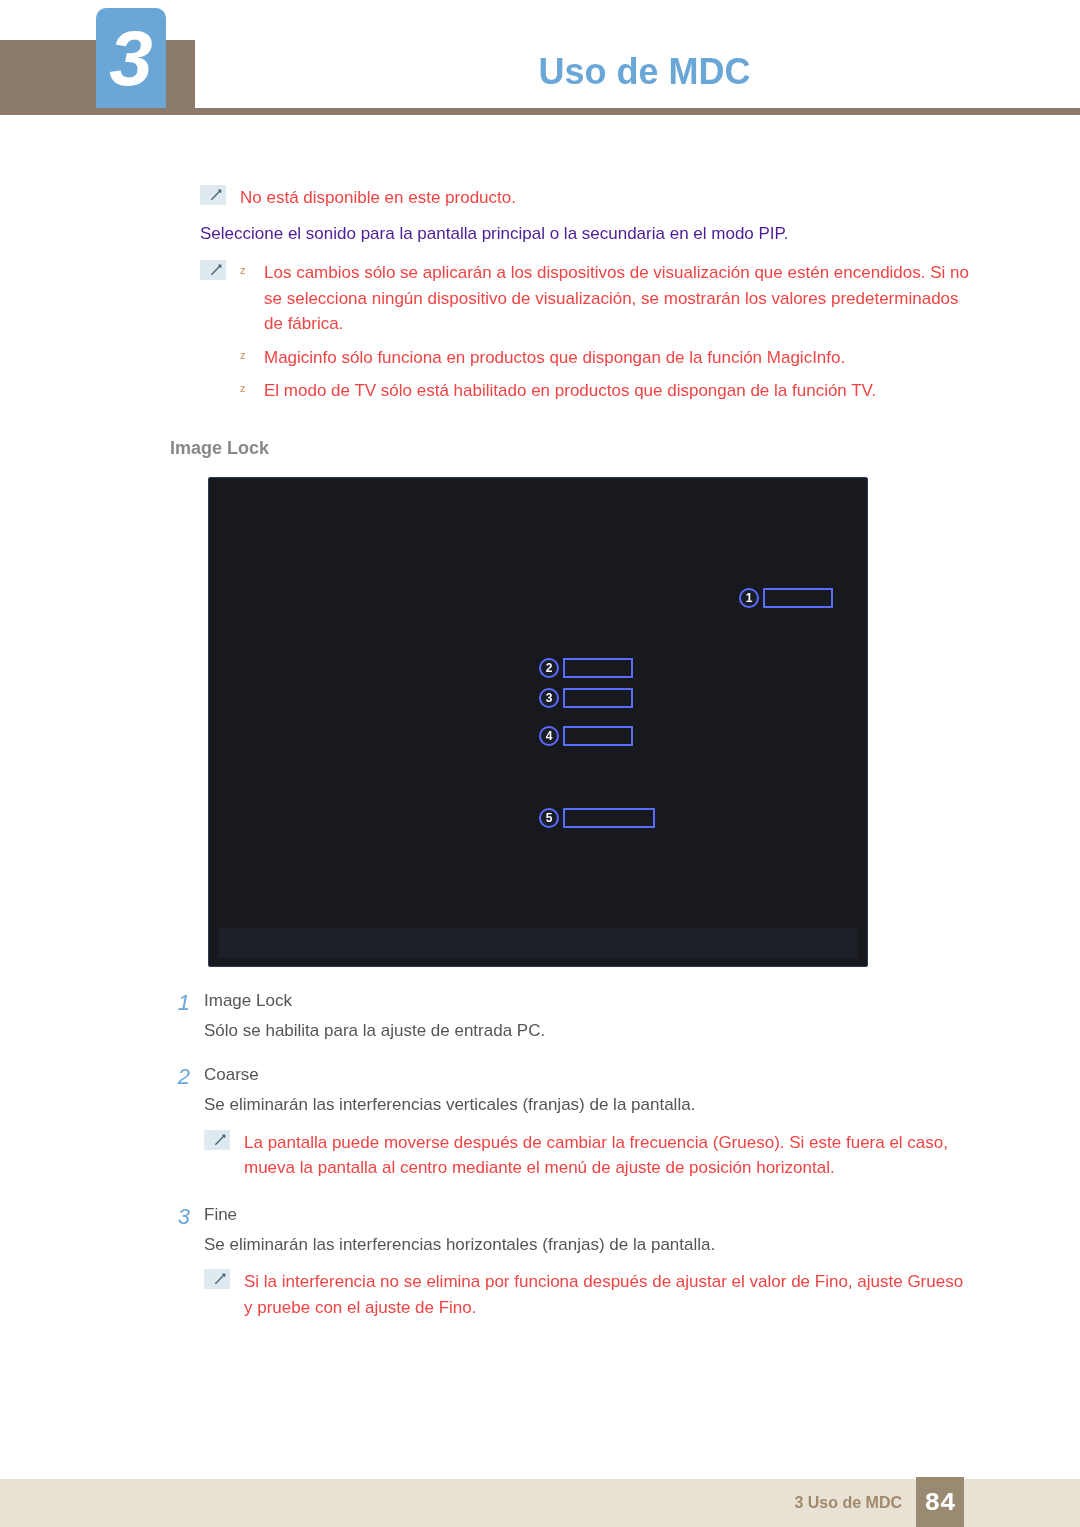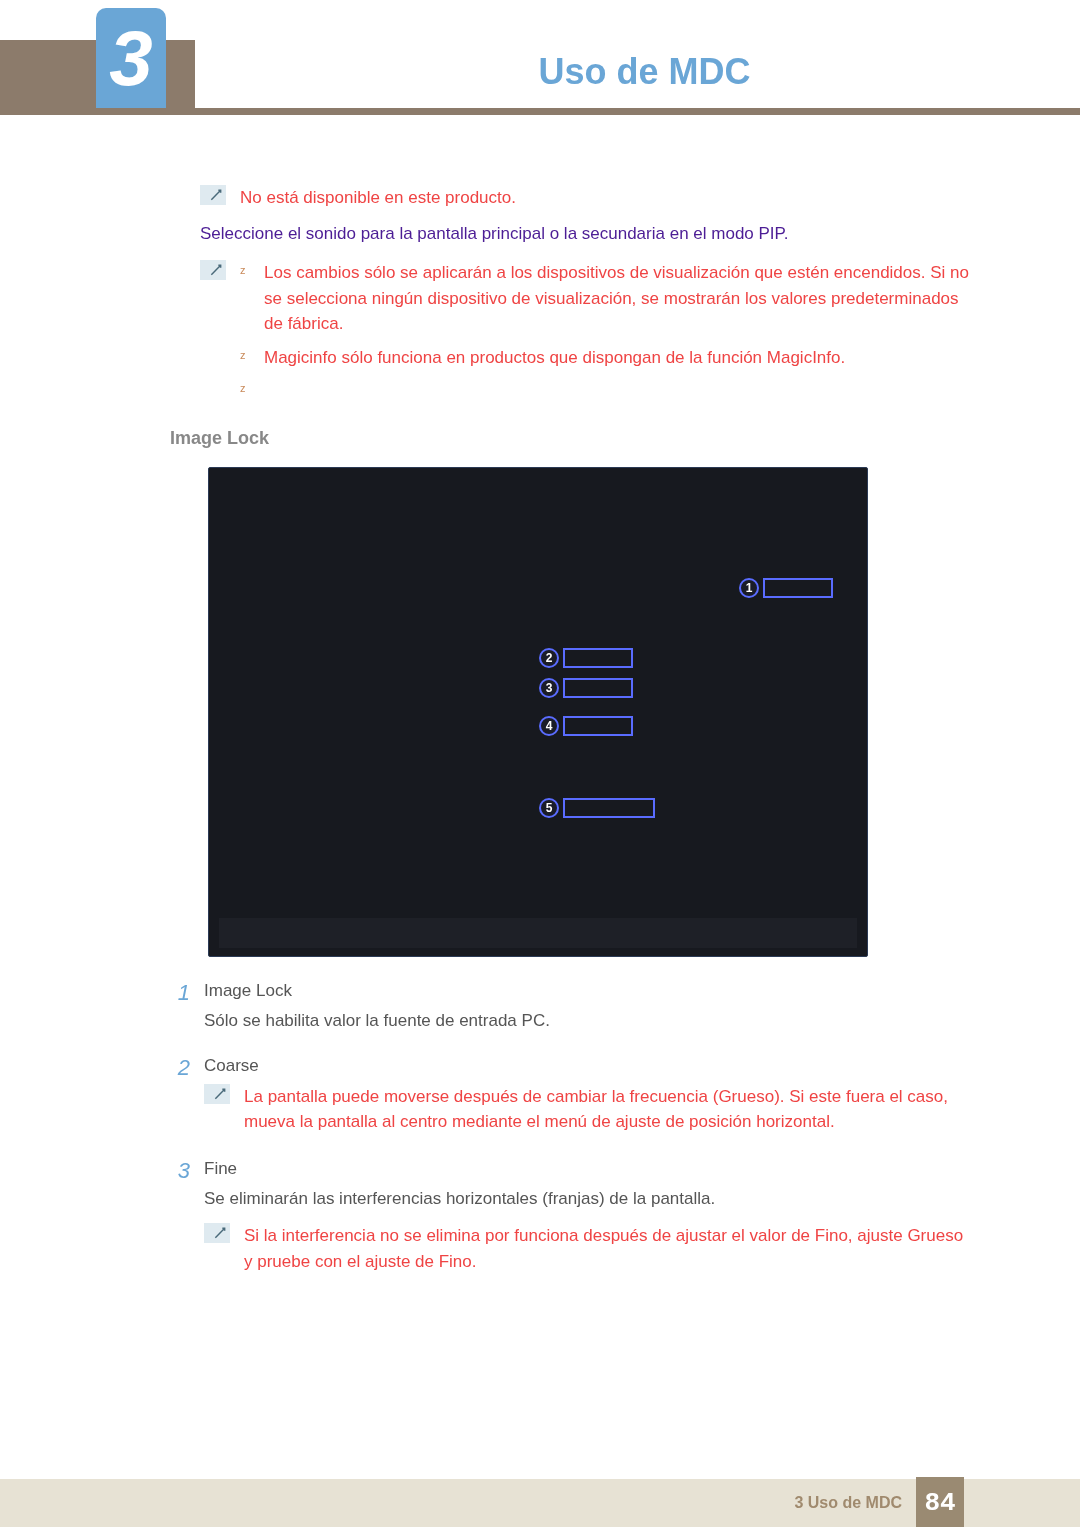--- a/index.html
+++ b/index.html
@@ -117,20 +117,21 @@
         <div class="li">
           <span class="z">z</span>
           <span class="text">Los cambios sólo se aplicarán a los dispositivos de visualización que estén encendidos. Si no se selecciona ningún dispositivo de visualización, se mostrarán los valores predeterminados de fábrica.</span>
         </div>
         <div class="li">
           <span class="z">z</span>
           <span class="text">Magicinfo sólo funciona en productos que dispongan de la función MagicInfo.</span>
         </div>
         <div class="li">
           <span class="z">z</span>
+          <span class="text">El modo de TV sólo está habilitado en productos que dispongan de la función TV.</span>
         </div>
       </div>
     </div>
 
     <h3 class="section-heading" style="margin-left:-30px;">Image Lock</h3>
 
     <div class="screenshot">
       <div class="callout c1">
         <span class="circ">1</span>
         <span class="box"></span>
@@ -153,28 +154,29 @@
       </div>
       <div class="ribbon"></div>
     </div>
 
     <div class="numlist">
 
       <div class="item">
         <span class="n">1</span>
         <div class="body">
           <div class="title">Image Lock</div>
-          <div class="desc">Sólo se habilita valor la fuente de entrada PC.</div>
+          <div class="desc">Sólo se habilita para la ajuste de entrada PC.</div>
         </div>
       </div>
 
       <div class="item">
         <span class="n">2</span>
         <div class="body">
           <div class="title">Coarse</div>
+          <div class="desc">Se eliminarán las interferencias verticales (franjas) de la pantalla.</div>
           <div class="sub-note">
             <span class="note-icon">
               <svg viewBox="0 0 24 24" fill="none" stroke="#4a6a7a" stroke-width="2.5">
                   <path d="M4 20 L20 4 M16 4 L20 4 L20 8"></path>
                 </svg>
             </span>
             <span class="text">La pantalla puede moverse después de cambiar la frecuencia (Grueso). Si este fuera el caso, mueva la pantalla al centro mediante el menú de ajuste de posición horizontal.</span>
           </div>
         </div>
       </div>

